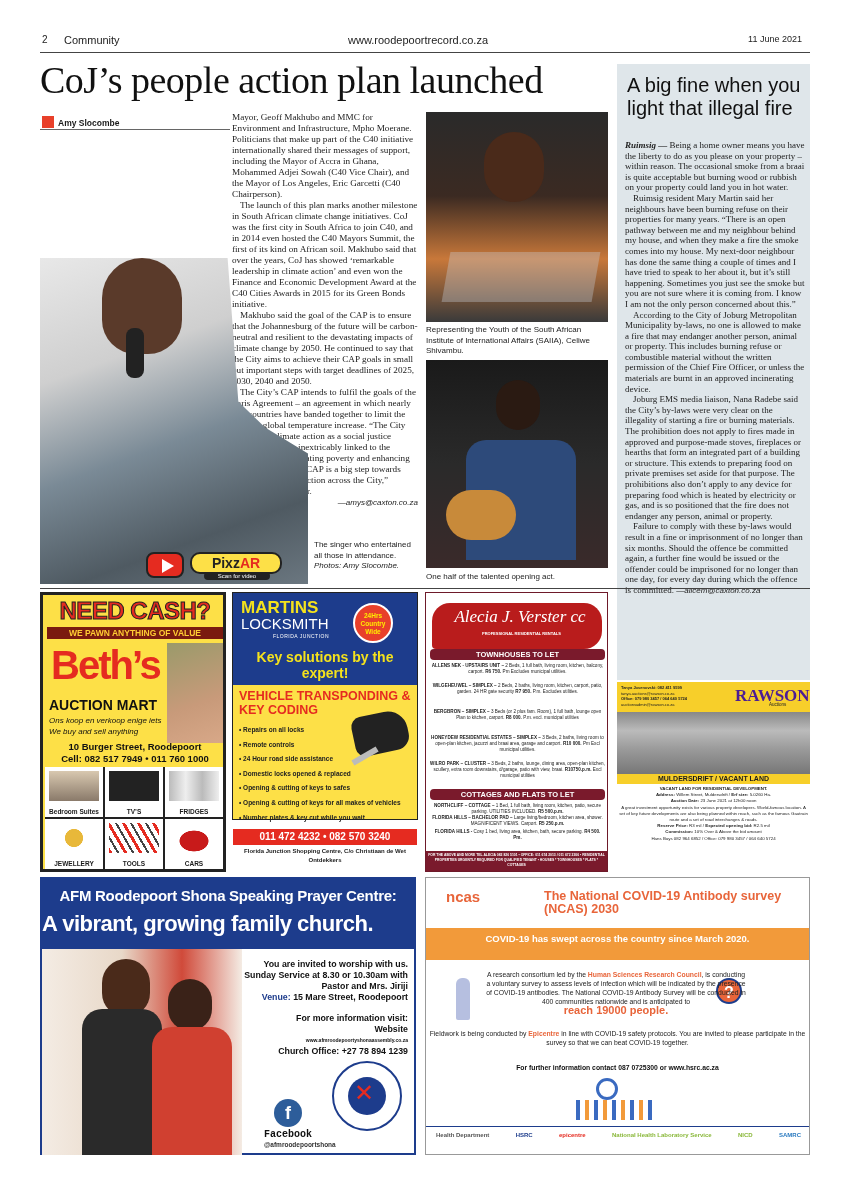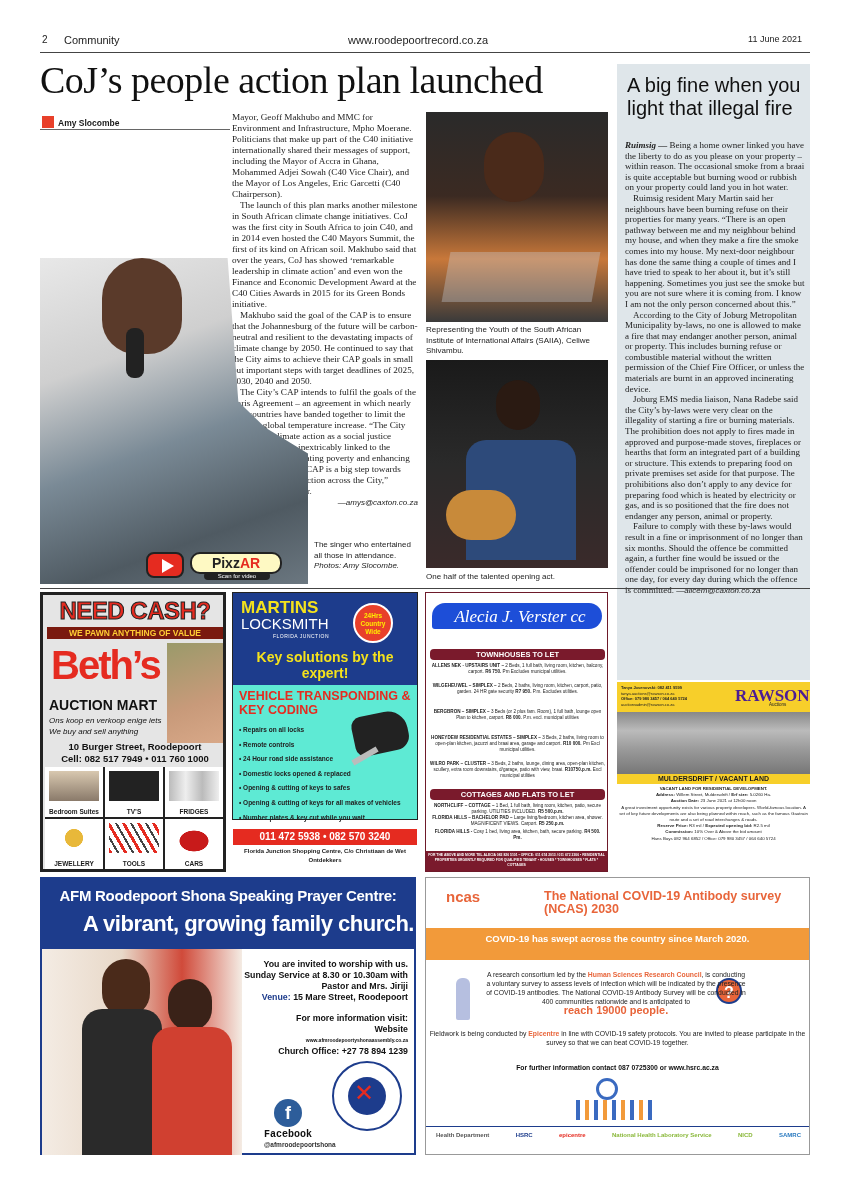--- a/index.html
+++ b/index.html
@@ -21,71 +21,71 @@
 .col .lead{font-weight:bold}
 .col em{font-style:italic}
 .col .sig{font-family:"Liberation Sans",sans-serif;font-style:italic;font-size:8px;text-align:right;display:block}
 .photo{background:#333;overflow:hidden}
 .caption{font-family:"Liberation Sans",sans-serif;font-size:8px;line-height:10.5px;color:#222}
 .caption em{font-style:italic}
 .sidebar{left:617px;top:64px;width:193px;height:616px;background:#dfe6ea}
 .sidebar h2{position:absolute;left:10px;top:10px;width:180px;font-family:"Liberation Sans",sans-serif;font-weight:normal;font-size:20px;line-height:23px;color:#111}
 .sidebar .col{position:absolute;left:8px;top:76px;width:180px;font-size:9px;line-height:10.6px}
 
-.beths{left:40px;top:592px;width:186px;height:280px;background:#e5e5e5;border:3px solid #222}
+.beths{left:40px;top:592px;width:186px;height:280px;background:#fde047;border:3px solid #222}
 .beths .t1{position:absolute;left:4px;top:2px;width:176px;text-align:center;font-family:"Liberation Sans",sans-serif;font-weight:900;font-size:24px;color:#e52b20;-webkit-text-stroke:1px #222;letter-spacing:-0.5px}
 .beths .t2{position:absolute;left:4px;top:32px;width:176px;text-align:center;font-family:"Liberation Sans",sans-serif;font-weight:bold;font-size:8.5px;color:#e52b20;background:#7a1a0f;color:#ffcc33;padding:1px 0}
 .beths .logo{position:absolute;left:8px;top:48px;font-family:"Liberation Sans",sans-serif;font-weight:900;font-size:40px;color:#e52b20;letter-spacing:-2px}
 .beths .am{position:absolute;left:6px;top:102px;font-family:"Liberation Sans",sans-serif;font-weight:bold;font-size:14px;color:#111}
 .beths .sl{position:absolute;left:6px;top:120px;font-family:"Liberation Sans",sans-serif;font-style:italic;font-size:8px;color:#111;line-height:11px}
 .beths .hand{position:absolute;left:124px;top:48px;width:56px;height:100px;background:linear-gradient(160deg,#9a9a6a,#c89a7a 60%,#d8a888)}
 .beths .addr{position:absolute;left:2px;top:146px;width:180px;text-align:center;font-family:"Liberation Sans",sans-serif;font-weight:bold;font-size:9.5px;line-height:12px;color:#111}
 .beths .grid{position:absolute;left:2px;top:172px;width:178px;height:102px;display:grid;grid-template-columns:1fr 1fr 1fr;grid-template-rows:1fr 1fr;gap:2px;background:#222}
 .beths .cell{background:#fff;position:relative;font-family:"Liberation Sans",sans-serif;font-weight:bold;font-size:6.5px;text-align:center}
 .beths .cell .im{position:absolute;left:4px;right:4px;top:4px;height:30px}
 .beths .cell span{position:absolute;left:0;right:0;bottom:2px}
 
-.martins{left:232px;top:592px;width:186px;height:228px;background:#5eead4;border:1px solid #222}
+.martins{left:232px;top:592px;width:186px;height:228px;background:#fde047;border:1px solid #222}
 .martins .top{position:absolute;left:0;top:0;width:184px;height:92px;background:#1d3c8c}
 .martins .mt{position:absolute;left:8px;top:6px;font-family:"Liberation Sans",sans-serif;font-weight:bold;font-size:17px;color:#f4e21c;line-height:17px}
 .martins .mt2{position:absolute;left:8px;top:23px;font-family:"Liberation Sans",sans-serif;font-size:15px;color:#fff;line-height:16px}
 .martins .fj{position:absolute;left:40px;top:40px;font-family:"Liberation Sans",sans-serif;font-size:5px;color:#fff;letter-spacing:0.5px}
 .martins .badge{position:absolute;left:120px;top:10px;width:40px;height:40px;border-radius:50%;background:#e8402a;border:2px solid #fff;color:#ffec00;font-family:"Liberation Sans",sans-serif;font-size:6.5px;text-align:center;padding-top:7px;line-height:8px;font-weight:bold}
 .martins .ks{position:absolute;left:0;top:56px;width:184px;text-align:center;font-family:"Liberation Sans",sans-serif;font-weight:900;font-size:14px;line-height:16px;color:#f4e21c}
 .martins .vt{position:absolute;left:6px;top:96px;font-family:"Liberation Sans",sans-serif;font-weight:900;font-size:12.5px;line-height:14px;color:#e52b20}
 .martins ul{position:absolute;left:6px;top:130px;list-style:none;font-family:"Liberation Sans",sans-serif;font-weight:bold;font-size:6.5px;line-height:14.6px;color:#222}
 .martins ul li:before{content:"• "}
 .martins .key{position:absolute;left:120px;top:120px;width:55px;height:40px;background:#222;border-radius:10px 20px 14px 10px;transform:rotate(-12deg)}
 .martins .key2{position:absolute;left:118px;top:160px;width:28px;height:6px;background:#bbb;transform:rotate(-30deg)}
 .martins .ph{position:absolute;left:0;top:236px;width:184px;height:16px;background:#e52b20;color:#fff;font-family:"Liberation Sans",sans-serif;font-weight:bold;font-size:10px;text-align:center;line-height:16px}
 .martins .ad2{position:absolute;left:0;top:254px;width:184px;text-align:center;font-family:"Liberation Sans",sans-serif;font-weight:bold;font-size:6px;line-height:9px;color:#222}
 
 .alecia{left:425px;top:592px;width:183px;height:280px;background:#fff;border:1px solid #6e1a2a}
-.alecia .banner{position:absolute;left:6px;top:10px;width:170px;height:26px;background:#1d4ed8;border-radius:18px 18px 18px 4px}
+.alecia .banner{position:absolute;left:6px;top:10px;width:170px;height:46px;background:#b91c1c;border-radius:18px 18px 18px 4px}
 .alecia .bn{position:absolute;left:8px;top:4px;width:160px;text-align:center;font-family:"Liberation Serif",serif;font-style:italic;font-size:17px;color:#fff}
 .alecia .bs{position:absolute;left:50px;top:28px;font-family:"Liberation Sans",sans-serif;font-size:4px;color:#fff;font-weight:bold}
 .alecia .sh{position:absolute;left:4px;width:175px;height:11px;background:#7a1a2c;color:#fff;font-family:"Liberation Sans",sans-serif;font-weight:bold;font-size:7.5px;text-align:center;line-height:11px;border-radius:4px}
 .alecia .li{position:absolute;left:4px;width:175px;text-align:center;font-family:"Liberation Sans",sans-serif;font-size:4.6px;line-height:6px;color:#222}
 .alecia .li b{font-weight:bold}
 .alecia .foot{position:absolute;left:0;top:258px;width:181px;height:20px;background:#7a1a2c;color:#fff;font-family:"Liberation Sans",sans-serif;font-size:3.4px;line-height:4.8px;text-align:center;font-weight:bold;padding-top:2px}
 
 .rawson{left:617px;top:682px;width:193px;height:190px;background:#fff}
 .rawson .yl{position:absolute;left:0;top:0;width:193px;height:30px;background:#f7cf2a}
 .rawson .ct{position:absolute;left:4px;top:3px;font-family:"Liberation Sans",sans-serif;font-size:4px;line-height:5.5px;color:#222}
 .rawson .logo{position:absolute;left:118px;top:4px;font-family:Liberation Serif, serif;font-weight:bold;font-size:17px;color:#4c1d95}
 .rawson .logo2{position:absolute;left:152px;top:20px;font-family:"Liberation Sans",sans-serif;font-size:4.5px;color:#222}
 .rawson .img{position:absolute;left:0;top:30px;width:193px;height:62px;background:linear-gradient(180deg,#888 0%,#bbb 30%,#9a9a9a 60%,#777 100%)}
 .rawson .bar{position:absolute;left:0;top:92px;width:193px;height:10px;background:#f7cf2a;font-family:"Liberation Sans",sans-serif;font-weight:bold;font-size:7px;text-align:center;line-height:10px}
 .rawson .tx{position:absolute;left:2px;top:104px;width:189px;text-align:center;font-family:"Liberation Sans",sans-serif;font-size:4.4px;line-height:6.2px;color:#222}
 .rawson .tx b{font-weight:bold}
 
 .church{left:40px;top:877px;width:376px;height:278px;border:2px solid #1d3c8c;background:#fff}
 .church .top{position:absolute;left:0;top:0;width:372px;height:70px;background:#1d3c8c}
 .church .h1{position:absolute;left:0;top:8px;width:372px;text-align:center;font-family:"Liberation Sans",sans-serif;font-weight:bold;font-size:15px;color:#fff;letter-spacing:-0.3px}
-.church .h2{position:absolute;left:0;top:32px;width:372px;text-align:right;font-family:"Liberation Sans",sans-serif;font-weight:bold;font-size:22px;color:#fff;letter-spacing:-0.5px}
+.church .h2{position:absolute;left:0;top:32px;width:372px;text-align:left;font-family:"Liberation Sans",sans-serif;font-weight:bold;font-size:22px;color:#fff;letter-spacing:-0.5px}
 .church .photo{position:absolute;left:0;top:70px;width:200px;height:206px;background:linear-gradient(90deg,#f4ece4 0%,#e8d8c8 40%,#d04a3a 70%,#f4ece4 100%)}
 .church .info{position:absolute;right:6px;top:80px;width:200px;text-align:right;font-family:"Liberation Sans",sans-serif;font-weight:bold;font-size:8.8px;line-height:11px;color:#111}
 .church .info .v{color:#1d3c8c}
 .church .info .sm{font-size:5px}
 .church .fb{position:absolute;left:232px;top:220px;width:28px;height:28px;border-radius:50%;background:#2d5d9a;color:#fff;font-family:"Liberation Sans",sans-serif;font-weight:bold;font-size:18px;text-align:center;line-height:28px}
 .church .fbl{position:absolute;left:222px;top:250px;font-family:Liberation Mono, monospace;font-weight:bold;font-size:10px;line-height:11px;color:#111}
 .church .fbh{position:absolute;left:222px;top:262px;font-family:"Liberation Sans",sans-serif;font-weight:bold;font-size:6.5px;color:#333}
 .church .seal{position:absolute;left:290px;top:182px;width:70px;height:70px;border-radius:50%;border:2px solid #1d3c8c;background:#fff}
 .church .seal .in{position:absolute;left:14px;top:14px;width:38px;height:38px;border-radius:50%;background:#1d3c8c}
 .church .seal .x{position:absolute;left:20px;top:16px;color:#e52b20;font-size:24px;font-family:"DejaVu Sans",sans-serif}
@@ -103,21 +103,21 @@
 .ncas .line{position:absolute;left:0;top:248px;width:383px;height:1px;background:#1d3c8c}
 .ncas .logos{position:absolute;left:10px;top:254px;width:365px;display:flex;justify-content:space-between;font-family:"Liberation Sans",sans-serif;font-size:6px;color:#555;font-weight:bold}
 .ncas .person{position:absolute;left:30px;top:100px;width:14px;height:42px;background:#b6bfe0;border-radius:6px 6px 2px 2px}
 .ncas .q{position:absolute;left:290px;top:100px;width:26px;height:26px;border-radius:50%;background:#e8653a;color:#fff;font-family:"Liberation Sans",sans-serif;font-weight:bold;font-size:16px;text-align:center;line-height:26px;border:2px solid #1d3c8c}
 .ncas .virus{position:absolute;left:170px;top:200px;width:22px;height:22px;border-radius:50%;border:3px solid #3a6ac0;background:#fff}
 .ncas .crowd{position:absolute;left:150px;top:222px;width:80px;height:20px;background:repeating-linear-gradient(90deg,#3a6ac0 0 4px,transparent 4px 9px,#f29a3a 9px 13px,transparent 13px 18px)}
 
 .pixz{left:146px;top:552px;width:138px;height:28px}
 .pixz .play{position:absolute;left:0;top:0;width:38px;height:26px;background:#e52b20;border-radius:8px;border:2px solid #222}
 .pixz .play:after{content:"";position:absolute;left:14px;top:5px;border-left:12px solid #fff;border-top:7px solid transparent;border-bottom:7px solid transparent}
-.pixz .pz{position:absolute;left:44px;top:0;width:92px;height:22px;background:#fef9c3;border:2px solid #222;border-radius:10px;font-family:"Liberation Sans",sans-serif;font-weight:bold;font-size:14px;text-align:center;line-height:18px;color:#222}
+.pixz .pz{position:absolute;left:44px;top:0;width:92px;height:22px;background:#fde047;border:2px solid #222;border-radius:10px;font-family:"Liberation Sans",sans-serif;font-weight:bold;font-size:14px;text-align:center;line-height:18px;color:#222}
 .pixz .pz span{color:#e52b20}
 .pixz .sv{position:absolute;left:58px;top:20px;width:66px;height:8px;background:#222;color:#fff;border-radius:4px;font-family:"Liberation Sans",sans-serif;font-size:6px;text-align:center;line-height:8px}
 </style>
 </head>
 <body>
 
 <div class="abs hdr">
   <span class="pg">2</span>
   <span class="sec">Community</span>
   <span class="url">www.roodepoortrecord.co.za</span>
@@ -164,21 +164,21 @@
 <div class="abs photo" style="left:426px;top:360px;width:182px;height:208px;background:linear-gradient(180deg,#1a1a1a 0%,#2a2a2a 50%,#3a2a2a 100%)">
   <div style="position:absolute;left:70px;top:20px;width:44px;height:50px;border-radius:22px;background:#2a1a12"></div>
   <div style="position:absolute;left:40px;top:80px;width:110px;height:120px;background:#2d4a7a;border-radius:20px 20px 0 0"></div>
   <div style="position:absolute;left:20px;top:130px;width:70px;height:50px;border-radius:30px;background:#c88a3a"></div>
 </div>
 <div class="abs caption" style="left:426px;top:572px;width:182px">One half of the talented opening act.</div>
 
 <div class="abs sidebar">
   <h2>A big fine when you light that illegal fire</h2>
   <div class="col">
-    <p class="first"><em style="font-weight:bold">Ruimsig —</em> <span>Being a home owner linked you have the liberty to do as you please on your property – within reason. The occasional smoke from a braai is quite acceptable but burning wood or rubbish on your property could land you in hot water.</span></p>
+    <p class="first"><em style="font-weight:bold">Ruimsig —</em> <span>Being a home owner means you have the liberty to do as you please on your property – within reason. The occasional smoke from a braai is quite acceptable but burning wood or rubbish on your property could land you in hot water.</span></p>
     <p>Ruimsig resident Mary Martin said her neighbours have been burning refuse on their properties for many years. “There is an open pathway between me and my neighbour behind my house, and when they make a fire the smoke comes into my house. My next-door neighbour has done the same thing a couple of times and I have tried to speak to her about it, but it’s still happening. Sometimes you just see the smoke but you are not sure where it is coming from. I know I am not the only person concerned about this.”</p>
     <p>According to the City of Joburg Metropolitan Municipality by-laws, no one is allowed to make a fire that may endanger another person, animal or property. This includes burning refuse or combustible material without the written permission of the Chief Fire Officer, or unless the materials are burnt in an approved incinerating device.</p>
     <p>Joburg EMS media liaison, Nana Radebe said the City’s by-laws were very clear on the illegality of starting a fire or burning materials. The prohibition does not apply to fires made in approved and purpose-made stoves, fireplaces or hearths that form an integrated part of a building or structure. This extends to preparing food on private premises set aside for that purpose. The prohibitions also don’t apply to any device for preparing food which is heated by electricity or gas, and is so positioned that the fire does not endanger any person, animal or property.</p>
     <p><span>Failure to comply with these by-laws would result in a fine or imprisonment of no longer than six months. Should the offence be committed again, a further fine would be issued or the offender could be imprisoned for no longer than one day, for every day during which the offence is committed.</span> <em style="font-family:'Liberation Sans',sans-serif;font-size:8px">—alicem@caxton.co.za</em></p>
   </div>
 </div>
 
 <div class="abs" style="left:40px;top:588px;width:770px;height:1px;background:#444"></div>
 
 <div class="abs beths">
@@ -236,21 +236,21 @@
   <div class="key2"></div>
   <ul>
     <li>Repairs on all locks</li>
     <li>Remote controls</li>
     <li>24 Hour road side assistance</li>
     <li>Domestic locks opened &amp; replaced</li>
     <li>Opening &amp; cutting of keys to safes</li>
     <li>Opening &amp; cutting of keys for all makes of vehicles</li>
     <li>Number plates &amp; key cut while you wait</li>
   </ul>
-  <div class="ph">011 472 5938 • 082 570 3240</div>
+  <div class="ph">011 472 4232 • 082 570 3240</div>
   <div class="ad2">Florida Junction Shopping Centre, C/o Christiaan de Wet Ontdekkers</div>
 </div>
 
 <div class="abs alecia">
   <div class="banner">
     <div class="bn">Alecia J. Verster cc</div>
     <div class="bs">PROFESSIONAL RESIDENTIAL RENTALS</div>
   </div>
   <div class="sh" style="top:56px">TOWNHOUSES TO LET</div>
   <div class="li" style="top:70px"><b>ALLENS NEK - UPSTAIRS UNIT –</b> <span>2 Beds, 1 full bath, living room, kitchen, balcony, carport.</span> <b>R6 750.</b> <span>Pm Excludes municipal utilities.</span></div>

